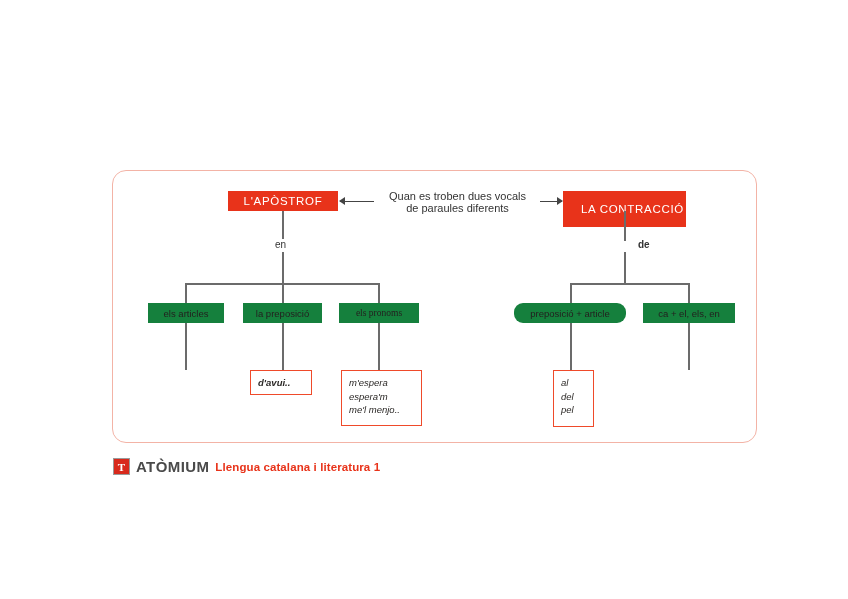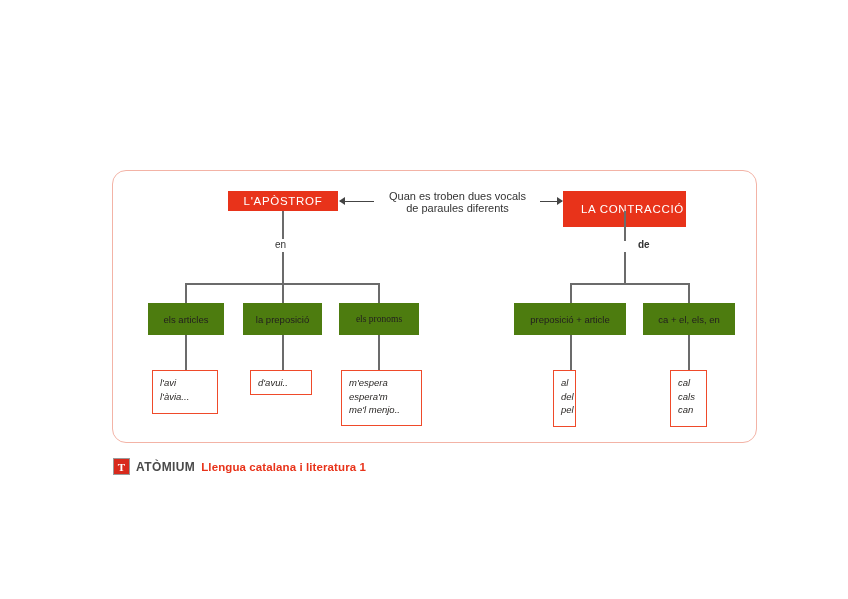--- a/index.html
+++ b/index.html
@@ -119,52 +119,52 @@
     background: #ffffff;
     padding: 0 4px;
     text-align: center;
   }
   #label-en { left: 271px; top: 239px; }
   #label-de { left: 634px; top: 239px; font-weight: bold; }
 
   
   .cat-box {
     position: absolute;
-    background: #4d7c0f;
+    background: #15803d;
     color: #23201f;
     font-size: 9.5px;
-    height: 32px;
+    height: 20px;
     display: flex;
     align-items: center;
     justify-content: center;
     box-sizing: border-box;
     white-space: nowrap;
   }
   #cat-articles   { left: 148px; top: 303px; width: 76px; }
   #cat-preposicio { left: 243px; top: 303px; width: 79px; }
   #cat-pronoms    { left: 339px; top: 303px; width: 80px; font-family: Liberation Serif, serif; }
-  #cat-prep-art   { left: 514px; top: 303px; width: 112px; }
+  #cat-prep-art   { left: 514px; top: 303px; width: 112px; border-radius: 9px; }
   #cat-ca-el      { left: 643px; top: 303px; width: 92px; }
 
   
   .ex-box {
     position: absolute;
     border: 1.5px solid #ef4a2a;
     background: #ffffff;
     box-sizing: border-box;
     font-style: italic;
     font-size: 9.5px;
     color: #2b2826;
     line-height: 13.5px;
     padding: 5px 7px;
   }
   #ex-articles   { left: 152px; top: 370px; width: 66px; height: 44px; }
-  #ex-preposicio { left: 250px; top: 370px; width: 62px; height: 25px; }
+  #ex-preposicio { left: 250px; top: 370px; width: 62px; height: 25px; font-weight: bold; }
   #ex-pronoms    { left: 341px; top: 370px; width: 81px; height: 56px; }
-  #ex-prep-art   { left: 553px; top: 370px; width: 23px; height: 57px; }
+  #ex-prep-art   { left: 553px; top: 370px; width: 41px; height: 57px; }
   #ex-ca-el      { left: 670px; top: 370px; width: 37px; height: 57px; }
   .ex-box div { white-space: nowrap; }
 
   
   .footer {
     position: absolute;
     left: 113px;
     top: 458px;
     display: flex;
     align-items: center;
@@ -178,21 +178,21 @@
     box-sizing: border-box;
     color: #ffffff;
     font-size: 11px;
     font-weight: bold;
     display: flex;
     align-items: center;
     justify-content: center;
     font-family: "Liberation Serif", serif;
   }
   .brand-word {
-    font-size: 12px;
+    font-size: 15px;
     font-weight: bold;
     color: #4a4a4a;
     letter-spacing: 0.4px;
   }
   .brand-title {
     font-size: 11.5px;
     font-weight: bold;
     color: #e8331a;
     letter-spacing: 0.1px;
   }
@@ -242,46 +242,37 @@
 
   <div class="branch-label" id="label-en">en</div>
   <div class="branch-label" id="label-de">de</div>
 
   <div class="cat-box" id="cat-articles">els articles</div>
   <div class="cat-box" id="cat-preposicio">la preposició</div>
   <div class="cat-box" id="cat-pronoms">els pronoms</div>
   <div class="cat-box" id="cat-prep-art">preposició + article</div>
   <div class="cat-box" id="cat-ca-el">ca + el, els, en</div>
 
-  <div class="ex-box" id="ex-articles">
-    <div>l'avi</div>
-    <div>l'àvia...</div>
-  </div>
 
   <div class="ex-box" id="ex-preposicio">
     <div>d'avui..</div>
   </div>
 
   <div class="ex-box" id="ex-pronoms">
     <div>m'espera</div>
     <div>espera'm</div>
     <div>me'l menjo..</div>
   </div>
 
   <div class="ex-box" id="ex-prep-art">
     <div>al</div>
     <div>del</div>
     <div>pel</div>
   </div>
 
-  <div class="ex-box" id="ex-ca-el">
-    <div>cal</div>
-    <div>cals</div>
-    <div>can</div>
-  </div>
 
   <div class="footer">
     <div class="logo-mark">T</div>
     <div class="brand-word">ATÒMIUM</div>
     <div class="brand-title">Llengua catalana i literatura 1</div>
   </div>
 
 </div>
 
 </body></html>

